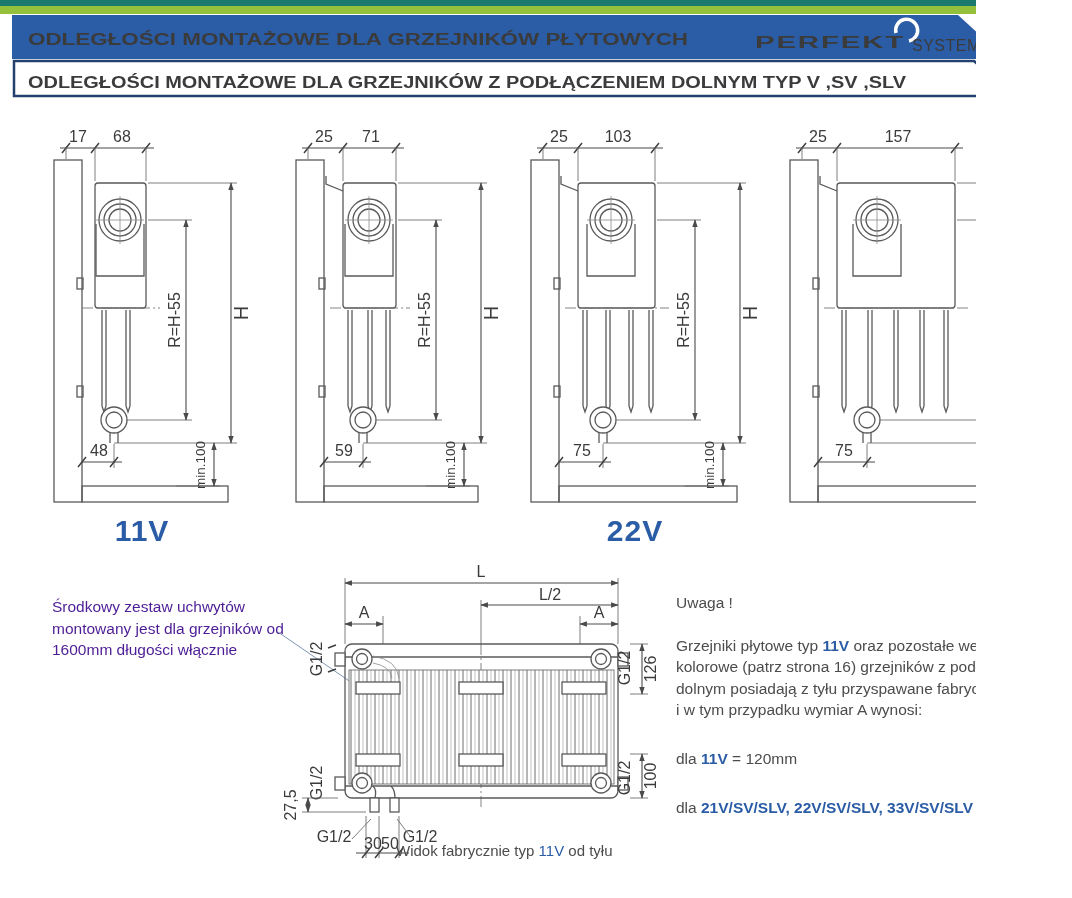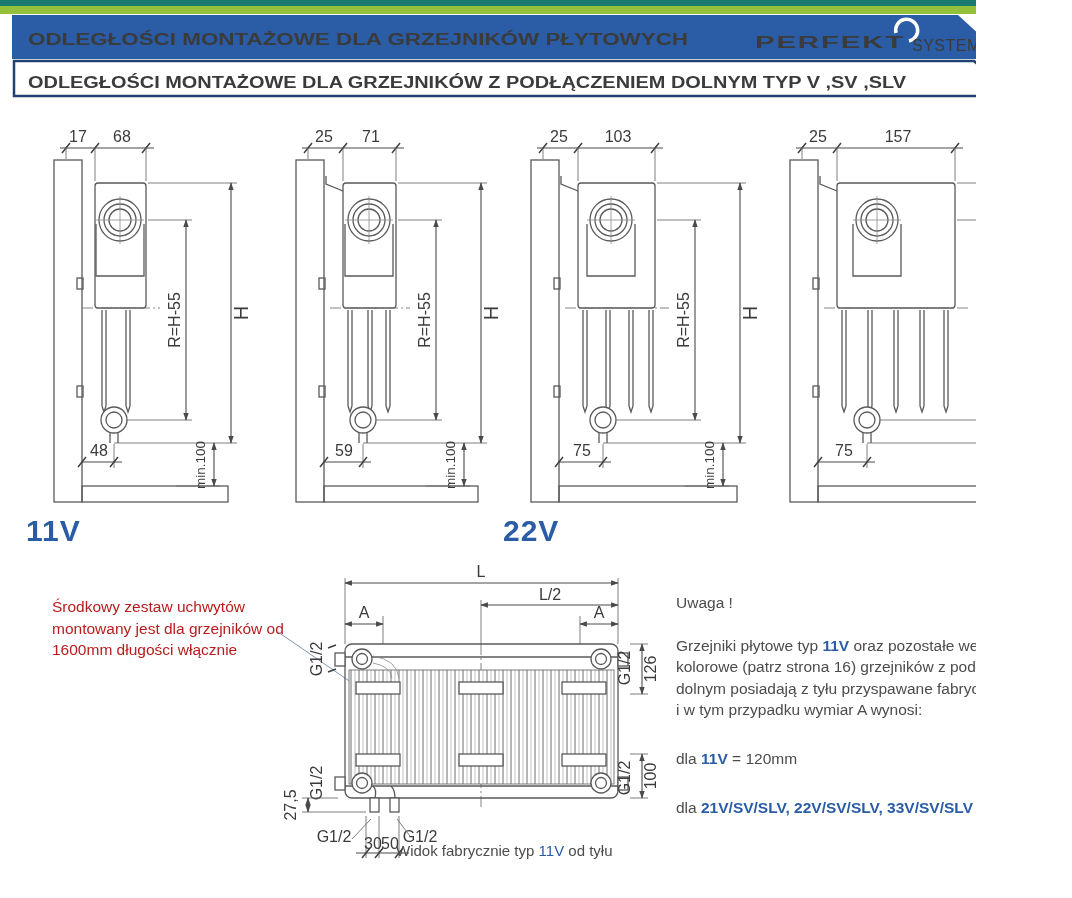--- a/index.html
+++ b/index.html
@@ -1,35 +1,35 @@
 <!DOCTYPE html>
 <html><head>
 <meta charset="utf-8">
 <style>
   html,body{margin:0;padding:0;background:#fff;}
   .page{position:relative;width:976px;height:898px;background:#fff;font-family:"Liberation Sans",sans-serif;overflow:hidden;}
   
   .header-svg{position:absolute;left:0;top:0;}
   .header-svg text{font-family:"Liberation Sans",sans-serif;}
   
-  .diagram{position:absolute;top:128px;text-align:left;}
+  .diagram{position:absolute;top:128px;text-align:center;}
   #d1{left:26px}#d2{left:268px}#d3{left:503px}#d4{left:762px}
   .type-label{font-size:30px;font-weight:bold;color:#2b5ca6;margin-top:4px;letter-spacing:1px;font-family:"Liberation Sans",sans-serif;}
   svg .ln{stroke:#5a5a5a;fill:none;stroke-width:1.3;}
   svg .lnw{stroke:#5a5a5a;fill:#fff;stroke-width:1.3;}
   svg .thin{stroke:#8a8a8a;fill:none;stroke-width:.8;}
   svg .ext{stroke:#6f6f6f;fill:none;stroke-width:.9;}
   svg .dim{stroke:#4a4a4a;fill:none;stroke-width:1.1;}
   svg .tick{stroke:#3f3f3f;stroke-width:1.5;}
   svg .cline{stroke:#777;fill:none;stroke-width:.9;stroke-dasharray:11 3 2 3;}
   svg text{fill:#3b3b3b;font-size:16px;font-family:"Liberation Sans",sans-serif;}
   svg text.small{font-size:13.5px;}
   svg text.big{font-size:20px;}
   
-  .left-note{position:absolute;left:52px;top:596px;width:232px;font-size:15.5px;color:#b91c1c;line-height:1.4;}
+  .left-note{position:absolute;left:52px;top:596px;width:232px;font-size:15.5px;color:#4c1d95;line-height:1.4;}
   .backview{position:absolute;left:278px;top:556px;}
   .caption{position:absolute;left:396px;top:842px;font-size:15px;color:#4c4c4c;}
   .right-note{position:absolute;left:676px;top:592px;width:396px;font-size:15.5px;color:#4c4c4c;line-height:1.37;}
   .warn{margin-bottom:22px;}
   .rule{margin-top:28px;}
   .hl{color:#2b5ca6;font-weight:bold;}
 </style>
 </head>
 <body>
 

